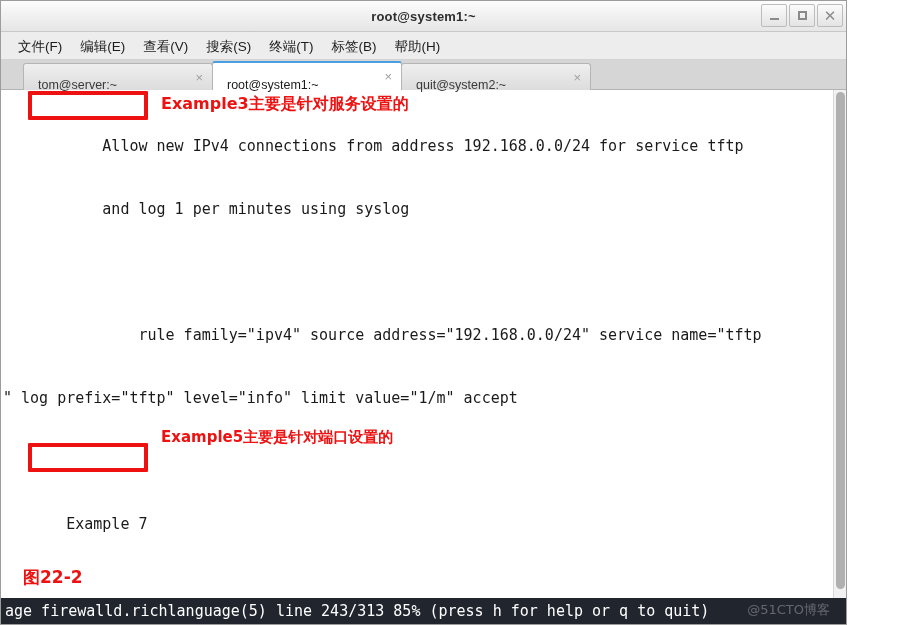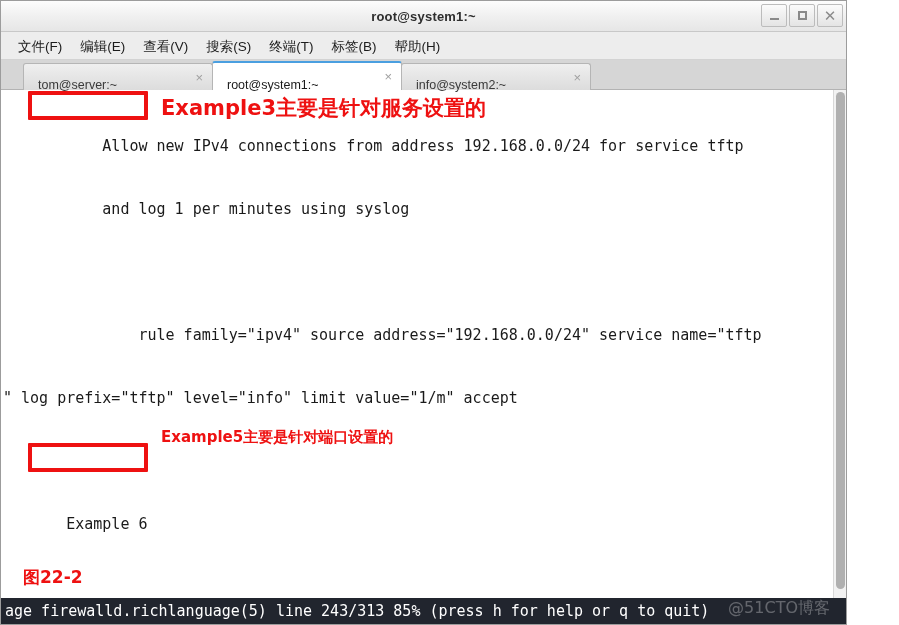--- a/index.html
+++ b/index.html
@@ -200,21 +200,21 @@
     align-items: center;
     padding-left: 4px;
     white-space: pre;
     position: relative;
   }
 
   #watermark {
     position: absolute;
     right: 16px;
     bottom: 5px;
-    font-size: 16px;
+    font-size: 13px;
     color: rgba(255,255,255,0.30);
     font-family: "DejaVu Sans", sans-serif;
     pointer-events: none;
   }
 </style>
 </head>
 <body>
 
 <div id="window">
 
@@ -246,52 +246,52 @@
   <div id="tabbar">
     <div class="tab">
       <span class="tab-label">tom@server:~</span>
       <span class="tab-close">×</span>
     </div>
     <div class="tab active">
       <span class="tab-label">root@system1:~</span>
       <span class="tab-close">×</span>
     </div>
     <div class="tab">
-      <span class="tab-label">info@system2:~</span>
+      <span class="tab-label">quit@system2:~</span>
       <span class="tab-close">×</span>
     </div>
   </div>
 
   <div id="content">
     <div id="term-lines">
       <div class="tline">           Allow new IPv4 connections from address 192.168.0.0/24 for service tftp</div>
       <div class="tline">           and log 1 per minutes using syslog</div>
       <div class="tline blank"></div>
       <div class="tline">               rule family="ipv4" source address="192.168.0.0/24" service name="tftp</div>
       <div class="tline">" log prefix="tftp" level="info" limit value="1/m" accept</div>
       <div class="tline blank"></div>
-      <div class="tline">       Example 6</div>
+      <div class="tline">       Example 7</div>
       
       
       
       
       
       
       
       
       
       
       
       
       
       
     </div>
 
     <div class="redbox" style="left:27px; top:1px; width:120px; height:29px;"></div>
-    <div class="redtext" style="left:160px; top:4px; font-size:21px;">Example3主要是针对服务设置的</div>
+    <div class="redtext" style="left:160px; top:4px; font-size:16px;">Example3主要是针对服务设置的</div>
 
     <div class="redbox" style="left:27px; top:353px; width:120px; height:29px;"></div>
     <div class="redtext" style="left:160px; top:338px; font-size:15px;">Example5主要是针对端口设置的</div>
 
     <div class="redtext" style="left:22px; top:476px; font-size:17px;">图22-2</div>
 
     <div id="scrollbar">
       <div id="scrollthumb"></div>
     </div>
   </div>

